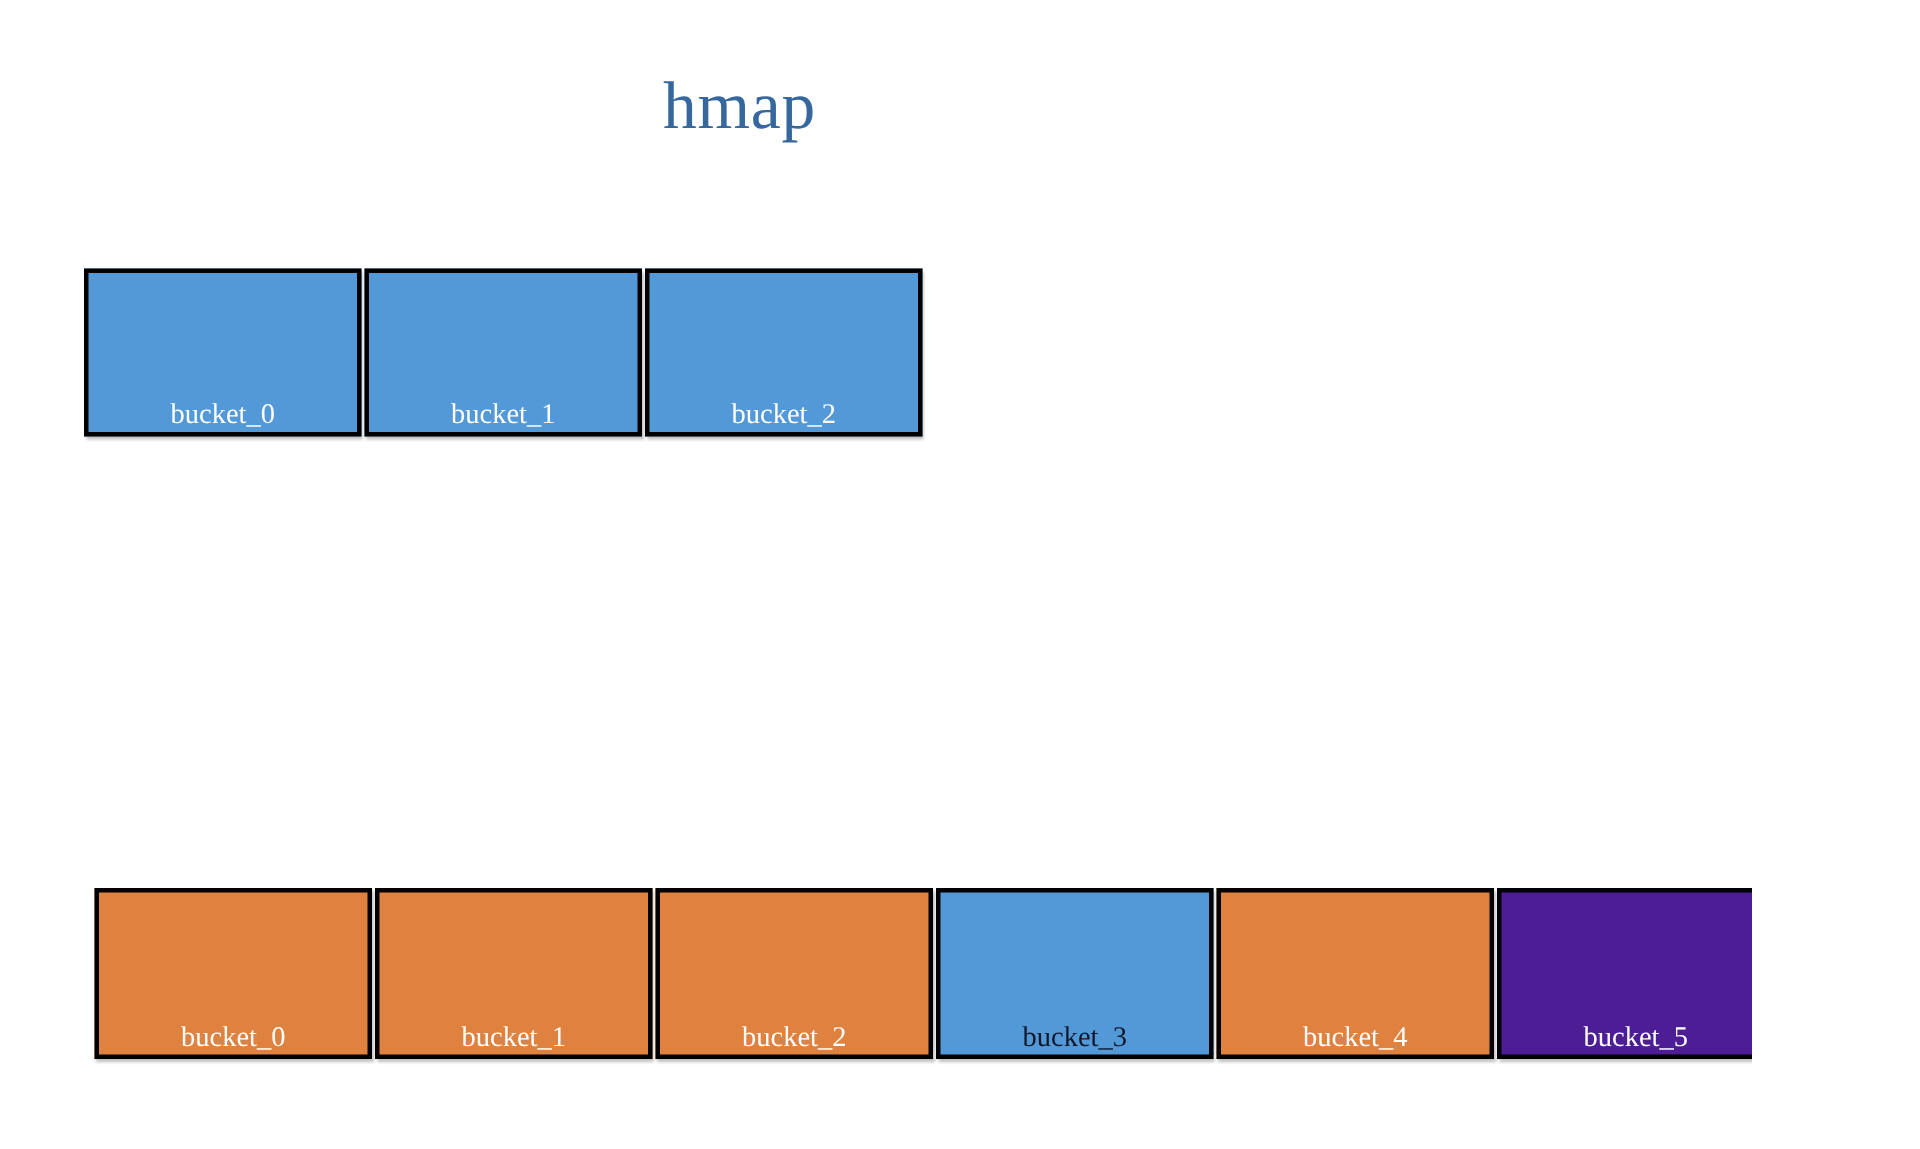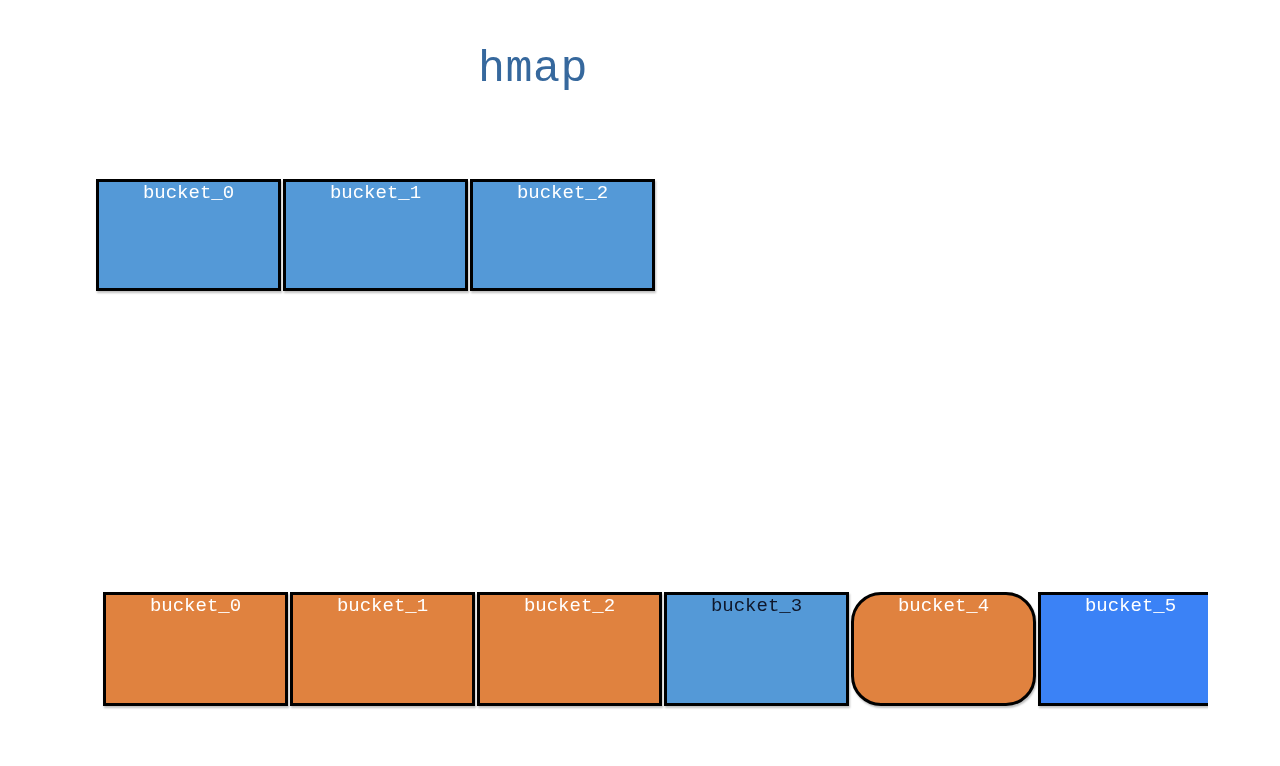--- a/index.html
+++ b/index.html
@@ -5,23 +5,22 @@
   html, body {
     margin: 0;
     padding: 0;
     background: #ffffff;
   }
   .slide {
     position: relative;
     width: 1168px;
     height: 766px;
     background: #ffffff;
-    font-family: Liberation Mono, monospace;
+    font-family: Liberation Serif, serif;
     overflow: hidden;
-    margin-left: 40px;
   }
   .title {
     position: absolute;
     top: 44px;
     left: 493px;
     transform: translateX(-50%);
     font-size: 45px;
     font-weight: 400;
     letter-spacing: 0.5px;
     white-space: nowrap;
@@ -31,21 +30,21 @@
     display: flex;
     gap: 2px;
   }
   .row1 { left: 56px; top: 179px; }
   .row2 { left: 63px; top: 592px; }
   .cell {
     box-sizing: border-box;
     width: 185px;
     border: 3px solid #000000;
     display: flex;
-    align-items: flex-start;
+    align-items: flex-end;
     justify-content: center;
     box-shadow: 1px 2px 2px rgba(0,0,0,0.25);
   }
   .row1 .cell { height: 112px; }
   .row2 .cell { height: 114px; }
   .cell span {
     font-size: 19px;
     font-weight: 400;
   }
 </style>
@@ -71,20 +70,20 @@
       </div>
       <div class="cell" style="background: rgb(224, 130, 63); border-color: rgb(0, 0, 0);">
         <span style="color: rgb(255, 255, 255);">bucket_1</span>
       </div>
       <div class="cell" style="background: rgb(224, 130, 63); border-color: rgb(0, 0, 0);">
         <span style="color: rgb(255, 255, 255);">bucket_2</span>
       </div>
       <div class="cell" style="background: rgb(84, 153, 215); border-color: rgb(0, 0, 0);">
         <span style="color: #0f172a;">bucket_3</span>
       </div>
-      <div class="cell" style="background: rgb(224, 130, 63); border-color: rgb(0, 0, 0); border-radius: 30px;">
+      <div class="cell" style="background: rgb(224, 130, 63); border-color: rgb(0, 0, 0);">
         <span style="color: rgb(255, 255, 255);">bucket_4</span>
       </div>
-      <div class="cell" style="background: #3b82f6; border-color: rgb(0, 0, 0);">
+      <div class="cell" style="background: #4c1d95; border-color: rgb(0, 0, 0);">
         <span style="color: rgb(255, 255, 255);">bucket_5</span>
       </div>
     </div>
 </div>
 
 </body></html>

